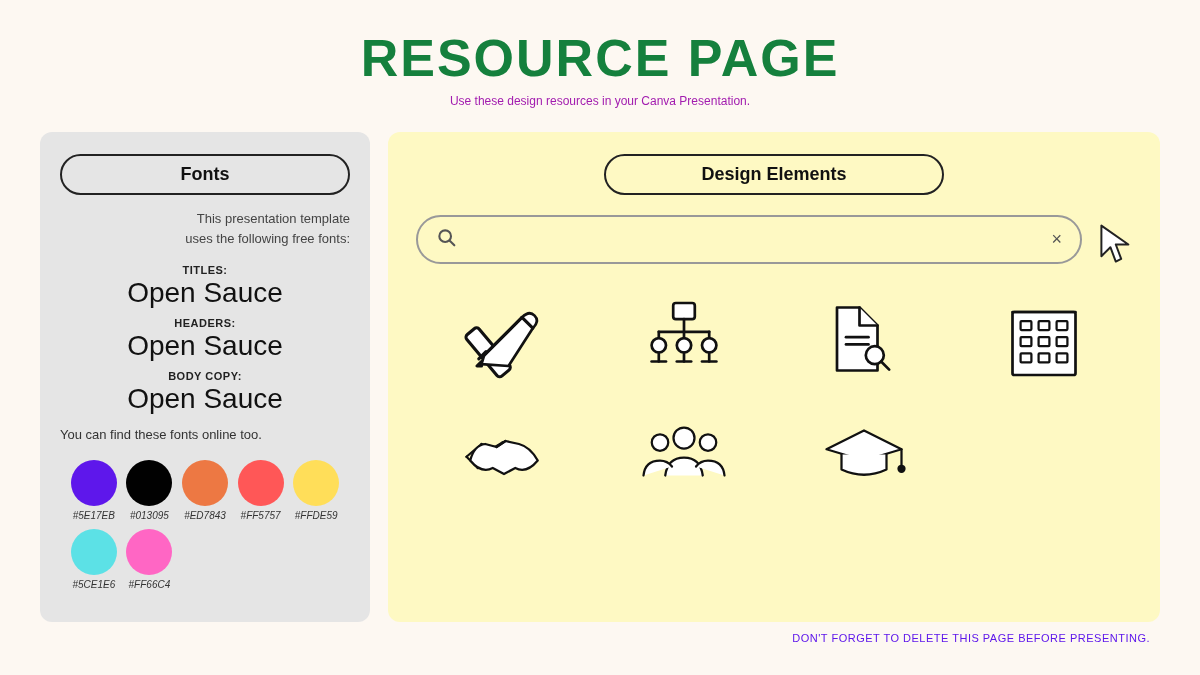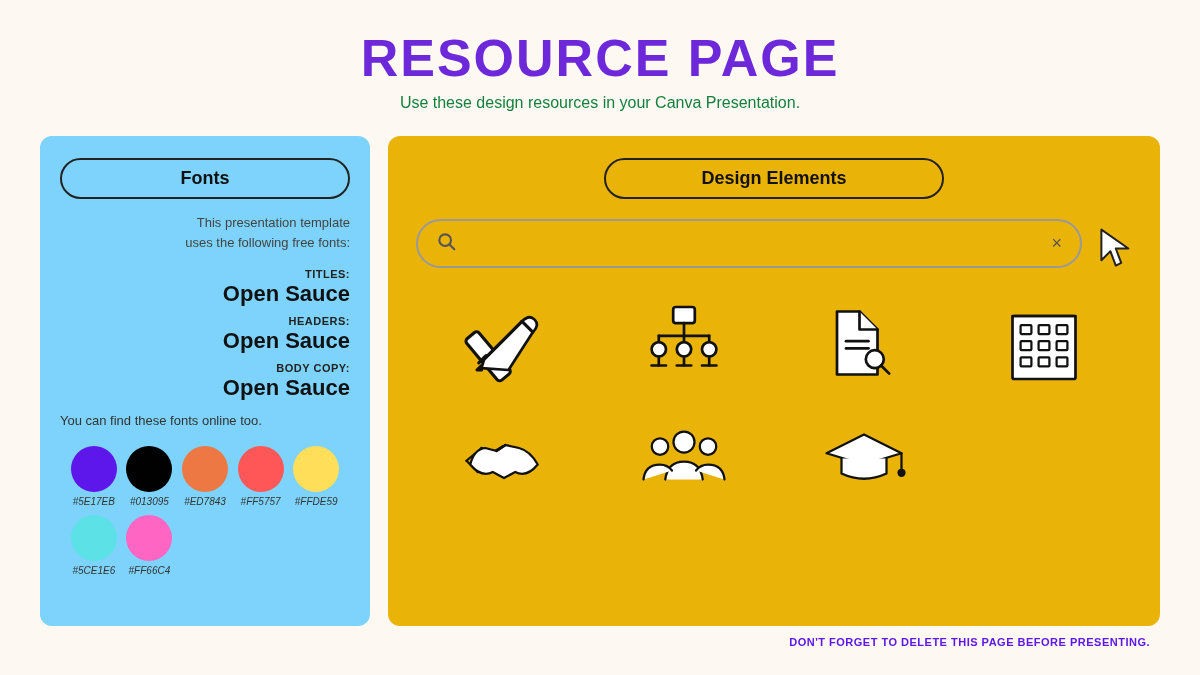--- a/index.html
+++ b/index.html
@@ -15,42 +15,42 @@
     }
 
     .page-header {
       text-align: center;
       padding: 28px 0 10px;
     }
 
     .page-title {
       font-size: 52px;
       font-weight: 900;
-      color: #6d28d9;
+      color: #15803d;
       letter-spacing: 2px;
       text-transform: uppercase;
       text-align: center;
     }
 
     .page-subtitle {
-      font-size: 16px;
-      color: #15803d;
+      font-size: 12px;
+      color: #a21caf;
       margin-top: 6px;
     }
 
     .main-content {
       display: flex;
       gap: 18px;
       padding: 0 40px;
       width: 100%;
       margin-top: 14px;
     }
 
     .left-panel {
-      background: #7dd3fc;
+      background: #e5e5e5;
       border-radius: 12px;
       padding: 22px 20px;
       width: 330px;
       flex-shrink: 0;
       min-height: 490px;
     }
 
     .section-label {
       border: 2px solid #222;
       border-radius: 30px;
@@ -64,35 +64,35 @@
 
     .fonts-description {
       text-align: right;
       font-size: 13px;
       color: #444;
       line-height: 1.5;
       margin-bottom: 16px;
     }
 
     .font-row {
-      text-align: right;
+      text-align: center;
       margin-bottom: 8px;
     }
 
     .font-label {
       font-size: 11px;
       font-weight: 800;
       letter-spacing: 0.5px;
       color: #222;
       text-transform: uppercase;
     }
 
     .font-name {
-      font-size: 22px;
-      font-weight: 700;
+      font-size: 28px;
+      font-weight: 400;
       color: #111;
       margin-top: 1px;
     }
 
     .fonts-note {
       font-size: 13px;
       color: #333;
       margin-top: 12px;
       margin-bottom: 18px;
     }
@@ -122,21 +122,21 @@
       height: 46px;
       border-radius: 50%;
     }
 
     .color-hex {
       font-size: 10px;
       color: #333;
     }
 
     .right-panel {
-      background: #eab308;
+      background: #fef9c3;
       border-radius: 12px;
       padding: 22px 28px;
       flex: 1;
       min-height: 490px;
     }
 
     .search-bar-container {
       display: flex;
       align-items: center;
       gap: 14px;
@@ -195,21 +195,21 @@
     .icon-cell svg {
       width: 90px;
       height: 90px;
     }
 
     .bottom-note {
       width: 100%;
       text-align: right;
       padding: 10px 50px 0;
       font-size: 11px;
-      font-weight: 700;
+      font-weight: 400;
       color: #5e17eb;
       letter-spacing: 0.5px;
       text-transform: uppercase;
     }
   </style>
 </head>
 <body>
 
 <div class="page-header">
   <div class="page-title">RESOURCE PAGE</div>

